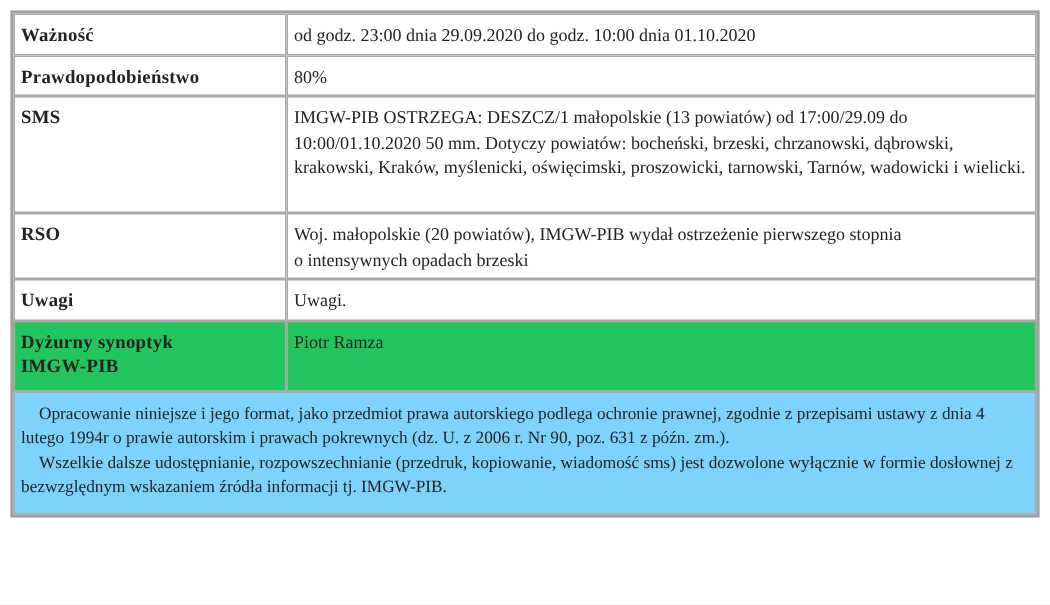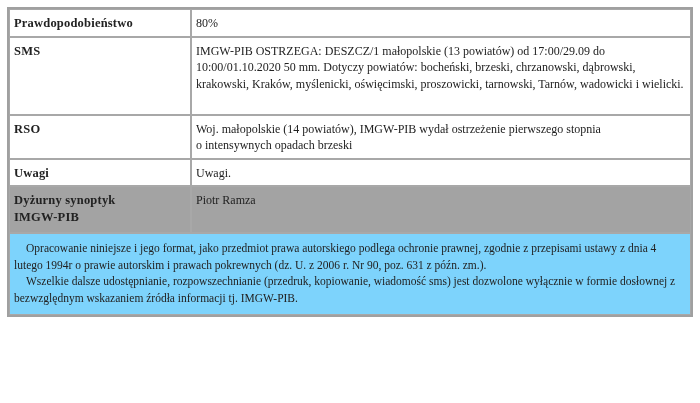--- a/index.html
+++ b/index.html
@@ -5,49 +5,53 @@
   html, body { margin: 0; padding: 0; background: #ffffff; }
   body { width: 700px; height: 403px; position: relative; overflow: hidden;
          font-family: "Liberation Serif", "DejaVu Serif", serif; color: #222; }
   .warn-table { position: absolute; left: 7px; top: 7px; width: 686px;
                 border-collapse: separate; border-spacing: 0;
                 border: 2px solid #a0a0a0; background: #d6d6d6; }
   .warn-table td { border: 1.5px solid #a8a8a8; vertical-align: top;
                    font-size: 12px; line-height: 16.5px; padding: 5px 4px 4px 4px; }
   .warn-table td.label { width: 172px; font-weight: bold; font-size: 12.5px; letter-spacing: 0.2px; }
   .row-white td { background: #ffffff; }
-  .row-gray td { background: #a3a3a3; }
+  .row-gray td { background: #22c55e; }
   .footer-cell { background: #7dd3fc; padding: 6px 4px 8px 4px !important; font-size: 11.5px !important; }
   .footer-cell p { margin: 0; text-indent: 12px; }
   .r-waznosc td { height: 16px; }
   .r-prawd td { height: 16px; }
   .r-przebieg td { height: 50px; }
   .r-sms td { height: 67px; }
   .r-rso td { height: 32px; }
   .r-uwagi td { height: 16px; margin-left: 22px; }
   .r-dyzurny td { height: 36px; }
   .block { display: block; }
 </style>
 </head>
 <body>
 
 <table class="warn-table">
   <tbody>
+      <tr class="row-white r-waznosc">
+    <td class="label">Ważność</td>
+    <td><span>od godz. 23:00 dnia 29.09.2020 do godz. 10:00 dnia 01.10.2020</span></td>
+  </tr>
   <tr class="row-white r-prawd">
     <td class="label">Prawdopodobieństwo</td>
     <td><span>80%</span></td>
   </tr>
   <tr class="row-white r-sms">
     <td class="label">SMS</td>
     <td><span>IMGW-PIB OSTRZEGA: DESZCZ/1 małopolskie (13 powiatów) od 17:00/29.09 do 10:00/01.10.2020 50 mm. Dotyczy powiatów: bocheński, brzeski, chrzanowski, dąbrowski, krakowski, Kraków, myślenicki, oświęcimski, proszowicki, tarnowski, Tarnów, wadowicki i wielicki.</span></td>
   </tr>
   <tr class="row-white r-rso">
     <td class="label">RSO</td>
     <td>
-      <span class="block">Woj. małopolskie (14 powiatów), IMGW-PIB wydał ostrzeżenie pierwszego stopnia</span>
+      <span class="block">Woj. małopolskie (20 powiatów), IMGW-PIB wydał ostrzeżenie pierwszego stopnia</span>
       <span class="block">o intensywnych opadach brzeski</span>
     </td>
   </tr>
   <tr class="row-white r-uwagi">
     <td class="label">Uwagi</td>
     <td><span>Uwagi.</span></td>
   </tr>
   <tr class="row-gray r-dyzurny">
     <td class="label">
       <span class="block">Dyżurny synoptyk</span>

